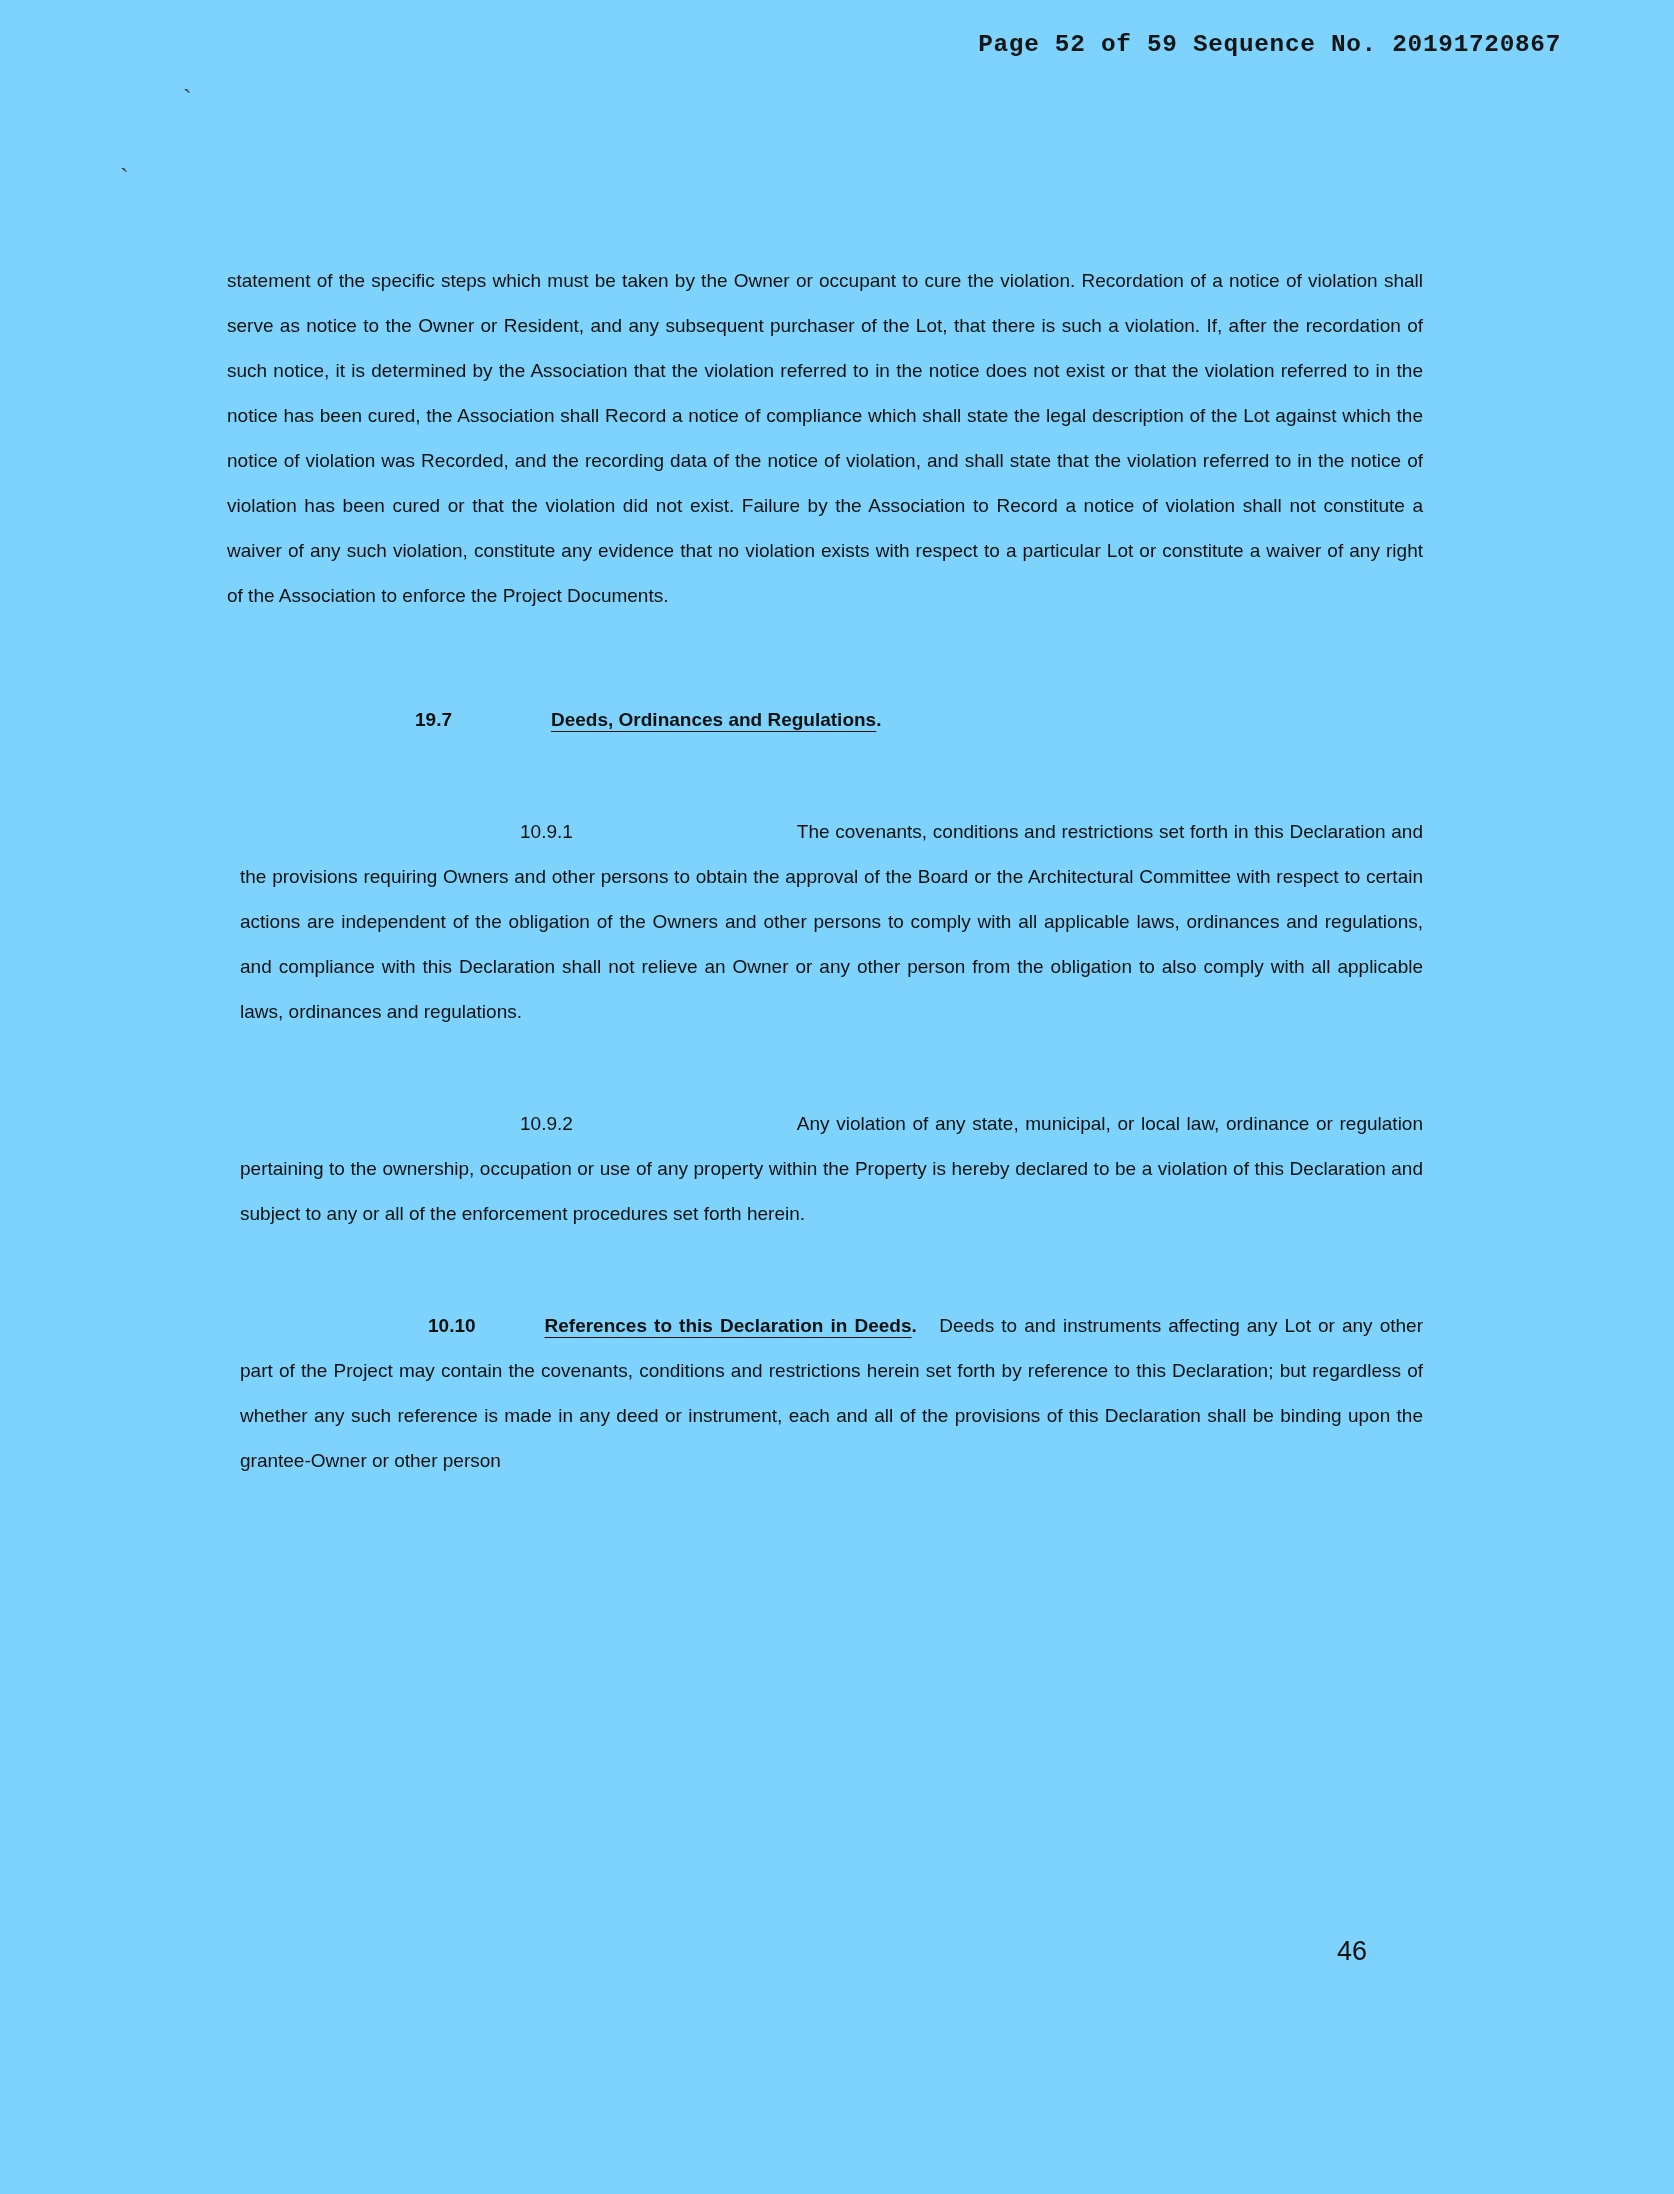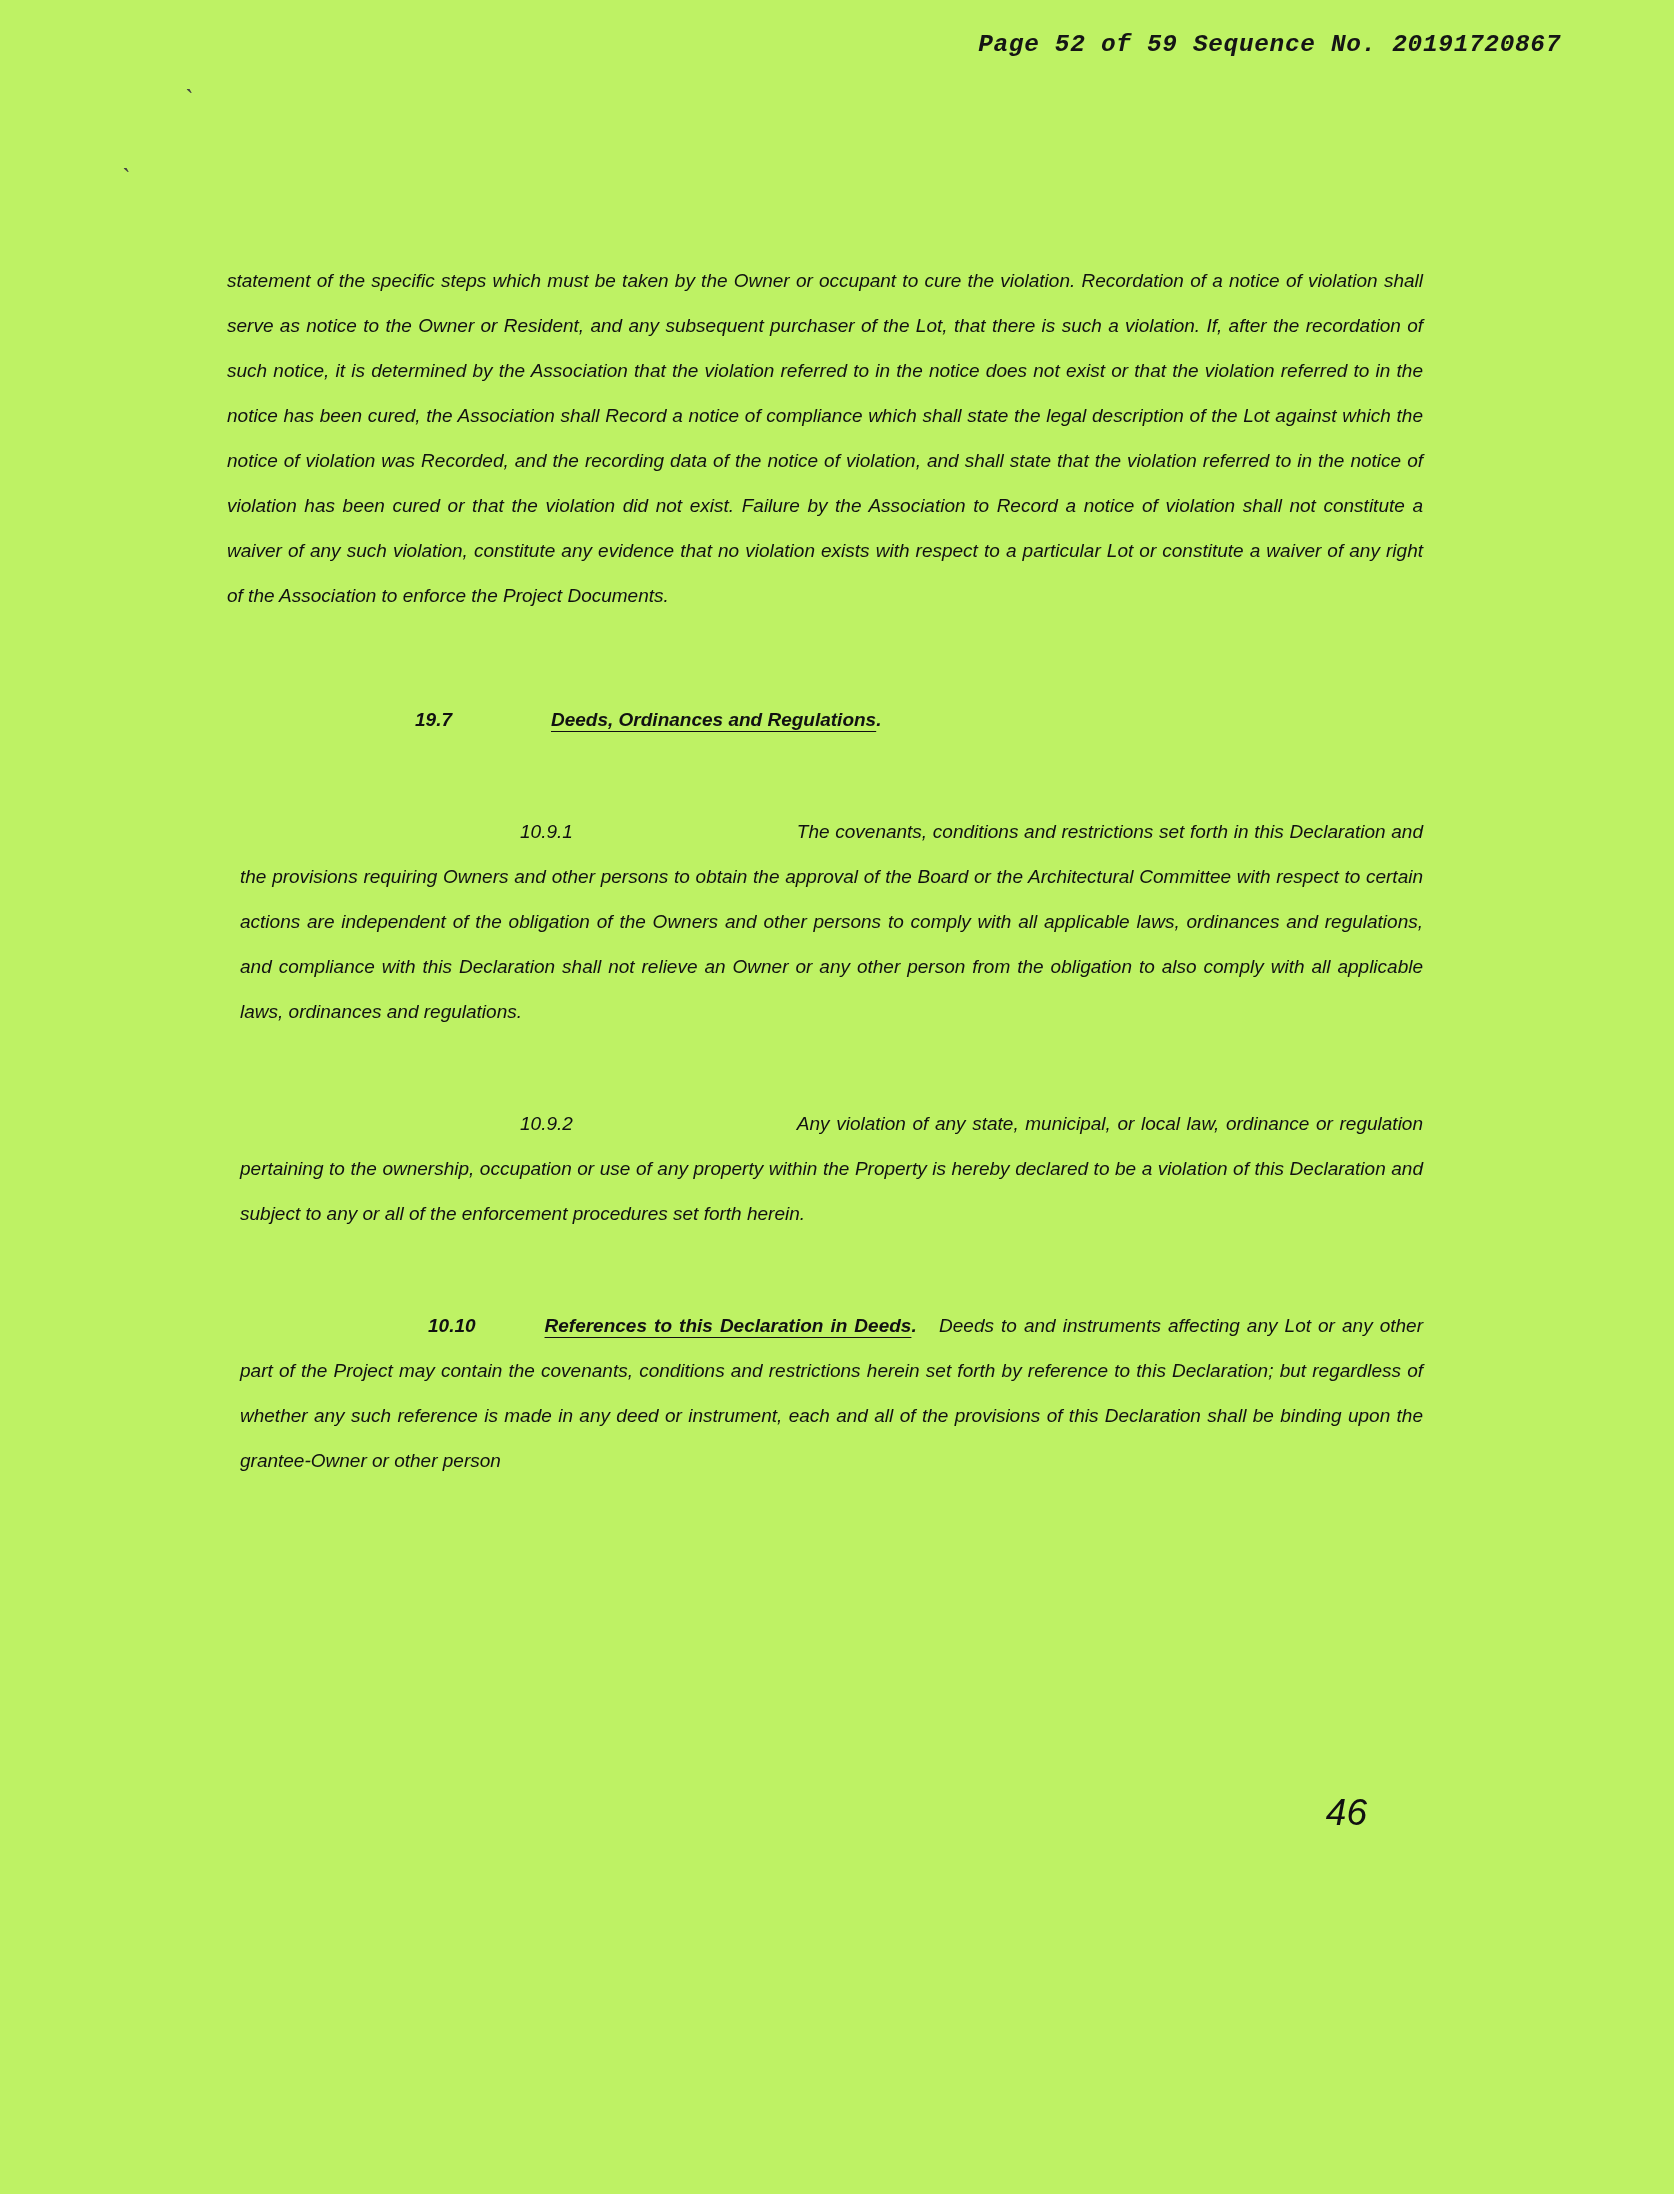--- a/index.html
+++ b/index.html
@@ -4,25 +4,24 @@
 <style>
   html, body {
     margin: 0;
     padding: 0;
     background: #e8e8e8;
   }
   .page {
     position: relative;
     width: 1674px;
     height: 2194px;
-    background: #bef264;
+    background: #7dd3fc;
     color: #111111;
     font-family: "Liberation Sans", sans-serif;
     overflow: hidden;
-    font-style: italic;
   }
   .page-header {
     position: absolute;
     top: 4px;
     right: 113px;
     font-family: "Liberation Mono", monospace;
     font-weight: 700;
     font-size: 24.4px;
     letter-spacing: 0.7px;
     color: #151515;
@@ -66,23 +65,23 @@
     text-indent: 188px;
   }
   .bold { font-weight: 700; }
   .underline { text-decoration: underline; text-underline-offset: 4.6px; }
   .gap-lg { display: inline-block; width: 99px; }
   .gap-xl { display: inline-block; width: 224px; }
   .gap-md { display: inline-block; width: 69px; }
   .gap-sm { display: inline-block; width: 22.4px; }
   .page-footer {
     position: absolute;
-    top: 1792px;
+    top: 1936px;
     right: 307px;
-    font-size: 37px;
+    font-size: 27px;
     color: #111111;
   }
 </style>
 </head>
 <body>
 
 <div class="page">
 
   <div class="page-header">
     <span>Page 52 of 59 Sequence No. 20191720867</span>

